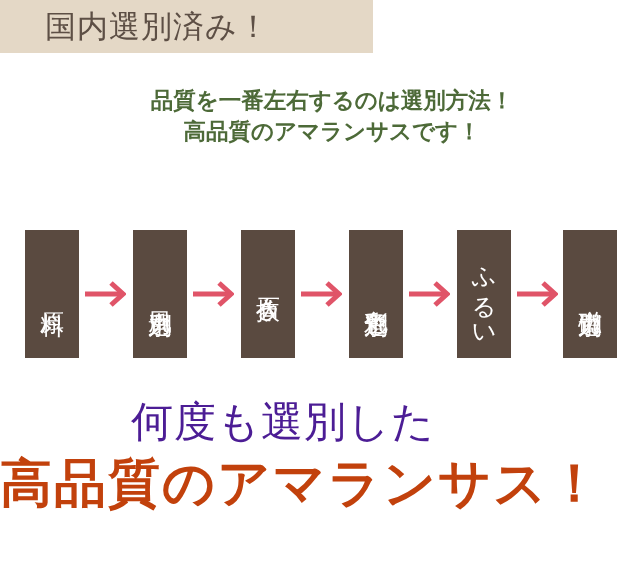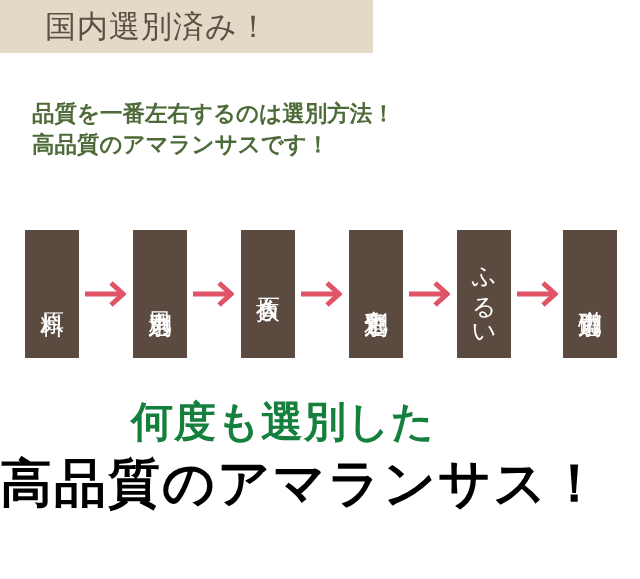--- a/index.html
+++ b/index.html
@@ -12,49 +12,50 @@
     }
     .header-title {
       position: absolute; left: 22px; top: 6px;
       font-family: "DejaVu Sans", "Liberation Sans", sans-serif;
       font-size: 31px; line-height: 40px; color: #5d4f45; letter-spacing: 1px;
       white-space: nowrap;
       margin-left: 23px;
     }
 
     .intro {
-      position: absolute; left: 32px; top: 98px; width: 600px;
+      position: absolute; left: 32px; top: 85px; width: 600px;
       color: #4d6a38; font-weight: bold; font-size: 22.5px; line-height: 31px;
       letter-spacing: 0px;
+      text-align: center;
     }
     .intro-line { display: block; white-space: nowrap; }
 
     .flow { position: absolute; left: 0; top: 230px; width: 640px; height: 128px; }
     .step {
       position: absolute; top: 0; width: 54px; height: 128px;
       background: #5a4a40;
       display: flex; align-items: center; justify-content: center;
     }
     .step-label {
       writing-mode: vertical-rl; text-orientation: upright;
       color: #ffffff; font-size: 24px; line-height: 28px; letter-spacing: 1px;
       white-space: nowrap;
     }
     .arrow {
       position: absolute; top: 51px; width: 42px; height: 26px;
     }
 
     .closing-line1 {
       position: absolute; left: 0; top: 396px; width: 566px; text-align: center;
-      color: #15803d; font-size: 42px; line-height: 52px; font-weight: bold;
+      color: #4c1d95; font-size: 42px; line-height: 52px; font-weight: normal;
       letter-spacing: 1px; white-space: nowrap;
     }
     .closing-line2 {
       position: absolute; left: 0; top: 452px; width: 568px; text-align: left;
-      color: #000000; font-size: 52px; line-height: 62px; font-weight: bold;
+      color: #c2410c; font-size: 52px; line-height: 62px; font-weight: bold;
       letter-spacing: 2px; white-space: nowrap;
     }
   </style>
 </head>
 <body>
 
 <div class="header-band">
   <div class="header-title">国内選別済み！</div>
 </div>
 

